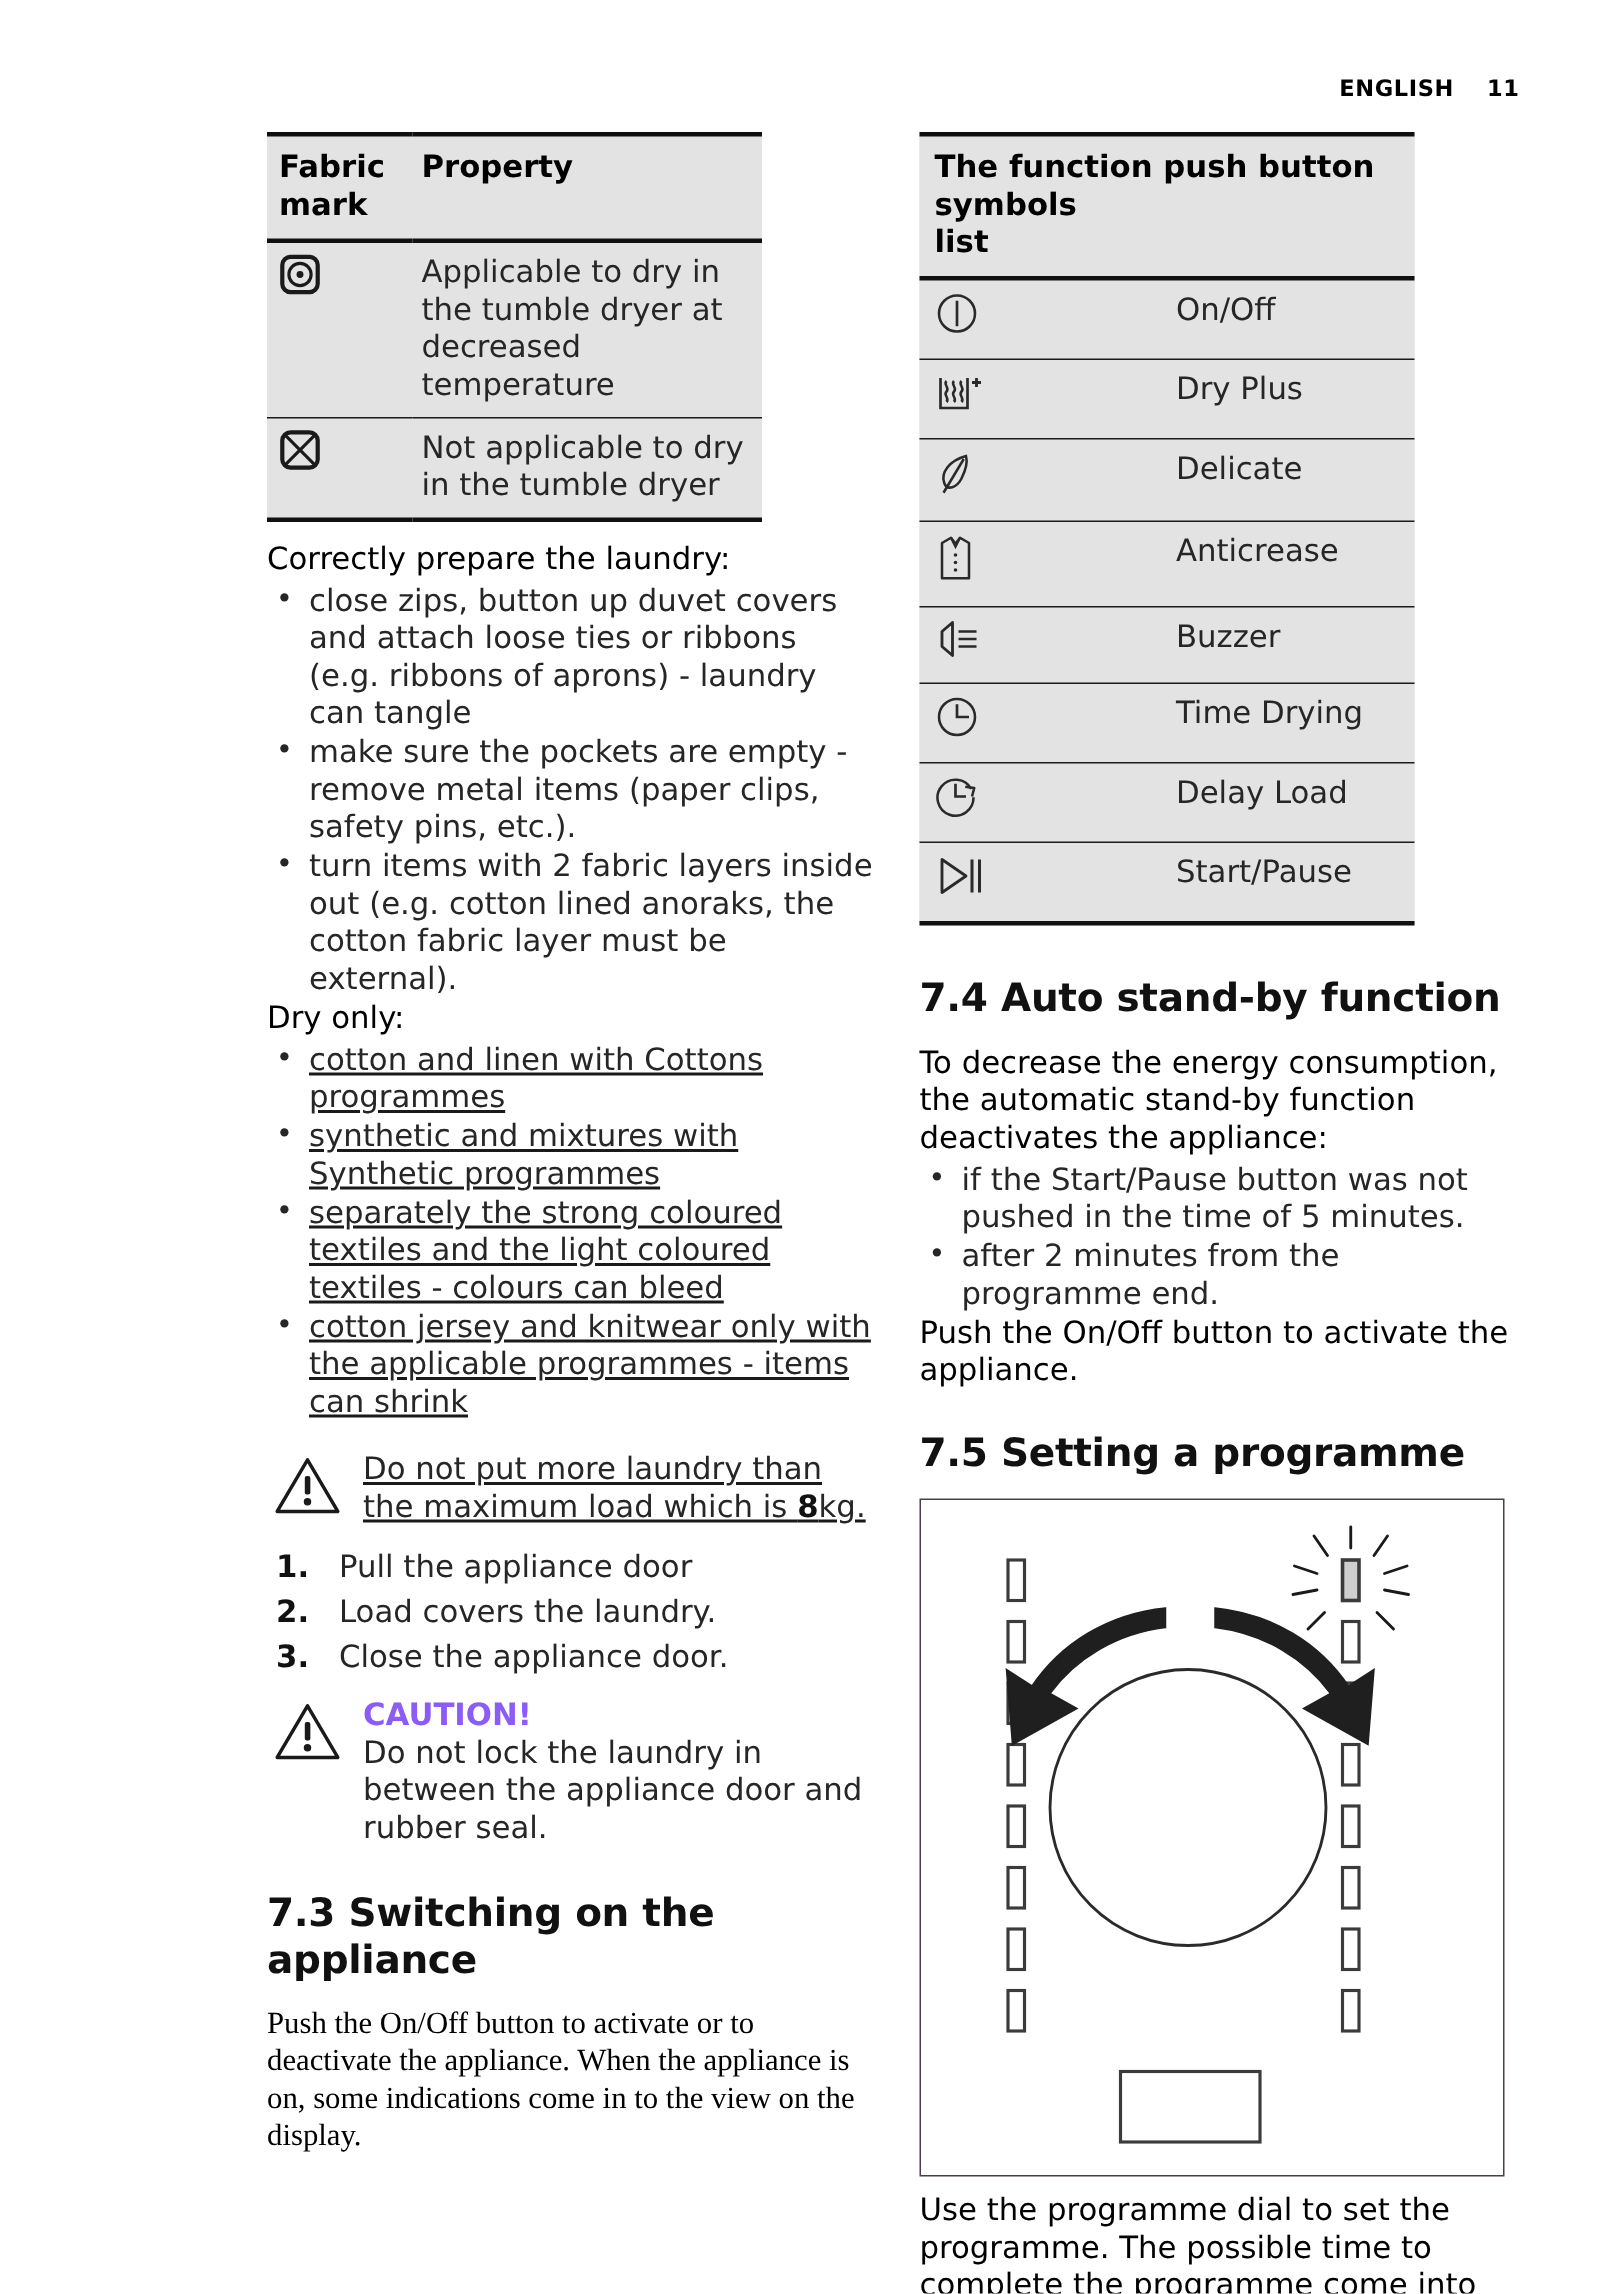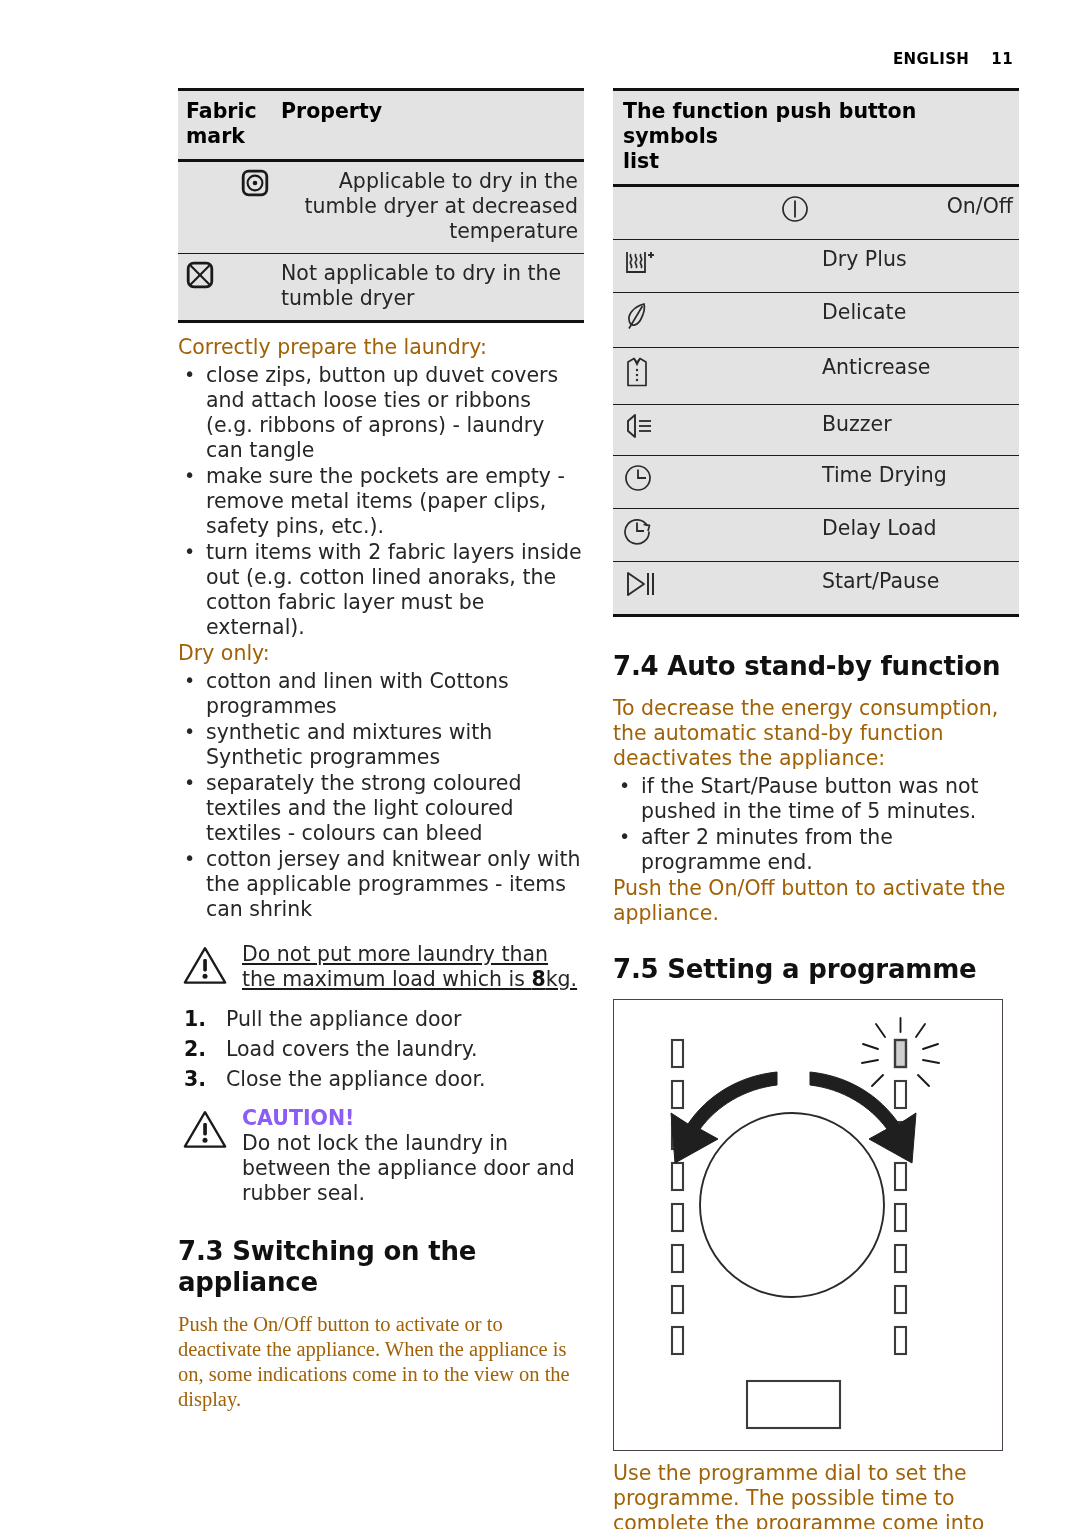--- a/index.html
+++ b/index.html
@@ -33,39 +33,39 @@
     top: 88px;
     width: 406px;
   }
   .col-left  { left: 178px; }
   .col-right { left: 613px; }
 
   
   .body-text {
     font-size: 20.5px;
     line-height: 25px;
-    color: #a16207;
+    color: #000000;
     margin: 0;
     font-weight: 400;
   }
 
   h2.section-head {
     font-size: 26px;
     line-height: 31px;
     font-weight: bold;
     color: #111;
     margin: 0;
     letter-spacing: -0.2px;
   }
   h2.section-head .num { font-weight: bold; }
 
   
   table.doc-table {
     border-collapse: collapse;
-    width: 406px;
+    width: 330px;
     background: #e3e3e3;
     table-layout: fixed;
   }
   table.doc-table td, table.doc-table th {
     background: #e3e3e3;
     padding: 7px 6px 9px 6px;
     vertical-align: top;
     text-align: left;
     font-weight: normal;
     font-size: 20.5px;
@@ -76,21 +76,21 @@
   table.doc-table thead th {
     font-weight: bold;
     font-size: 20.5px;
     color: #000;
     border-top: 3.4px solid #111;
     border-bottom: none;
     padding-top: 8px;
     padding-bottom: 10px;
   }
   table.doc-table thead tr th:first-child { padding-left: 8px; }
-  table.doc-table tbody tr:first-child td { border-top: 3.1px solid #111; text-align: right; }
+  table.doc-table tbody tr:first-child td { border-top: 3.1px solid #111; }
   table.doc-table tbody tr:last-child td { border-bottom: 3.1px solid #111; }
   .cell-sym { width: 97px; padding-left: 8px !important; }
   .cell-sym-r { width: 207px; padding-left: 10px !important; }
 
   
   ul.bullets { margin: 0; padding: 0; list-style: none; }
   ul.bullets li {
     position: relative;
     padding-left: 28px;
     font-size: 20.5px;
@@ -197,21 +197,21 @@
   <p class="body-text" style="margin-top:12px;">Correctly prepare the laundry:</p>
 
   <ul class="bullets" style="margin-top:3px;">
     <li>close zips, button up duvet covers and attach loose ties or ribbons (e.g. ribbons of aprons) - laundry can tangle</li>
     <li>make sure the pockets are empty - remove metal items (paper clips, safety pins, etc.).</li>
     <li>turn items with 2 fabric layers inside out (e.g. cotton lined anoraks, the cotton fabric layer must be external).</li>
   </ul>
 
   <p class="body-text" style="margin-top:0px;">Dry only:</p>
 
-  <ul class="bullets" style="margin-top:3px;">
+  <ul class="bullets" style="margin-top:3px;text-decoration:underline;">
     <li>cotton and linen with Cottons programmes</li>
     <li>synthetic and mixtures with Synthetic programmes</li>
     <li>separately the strong coloured textiles and the light coloured textiles - colours can bleed</li>
     <li>cotton jersey and knitwear only with the applicable programmes - items can shrink</li>
   </ul>
 
   <div class="warn" style="margin-top:20px;text-decoration:underline;">
     <span class="tri">
       <svg width="46" height="41" viewBox="0 0 46 41">
         <path d="M23 3.2 L43.2 37.6 L2.8 37.6 Z" fill="none" stroke="#1a1a1a" stroke-width="2.3" stroke-linejoin="round"></path>

